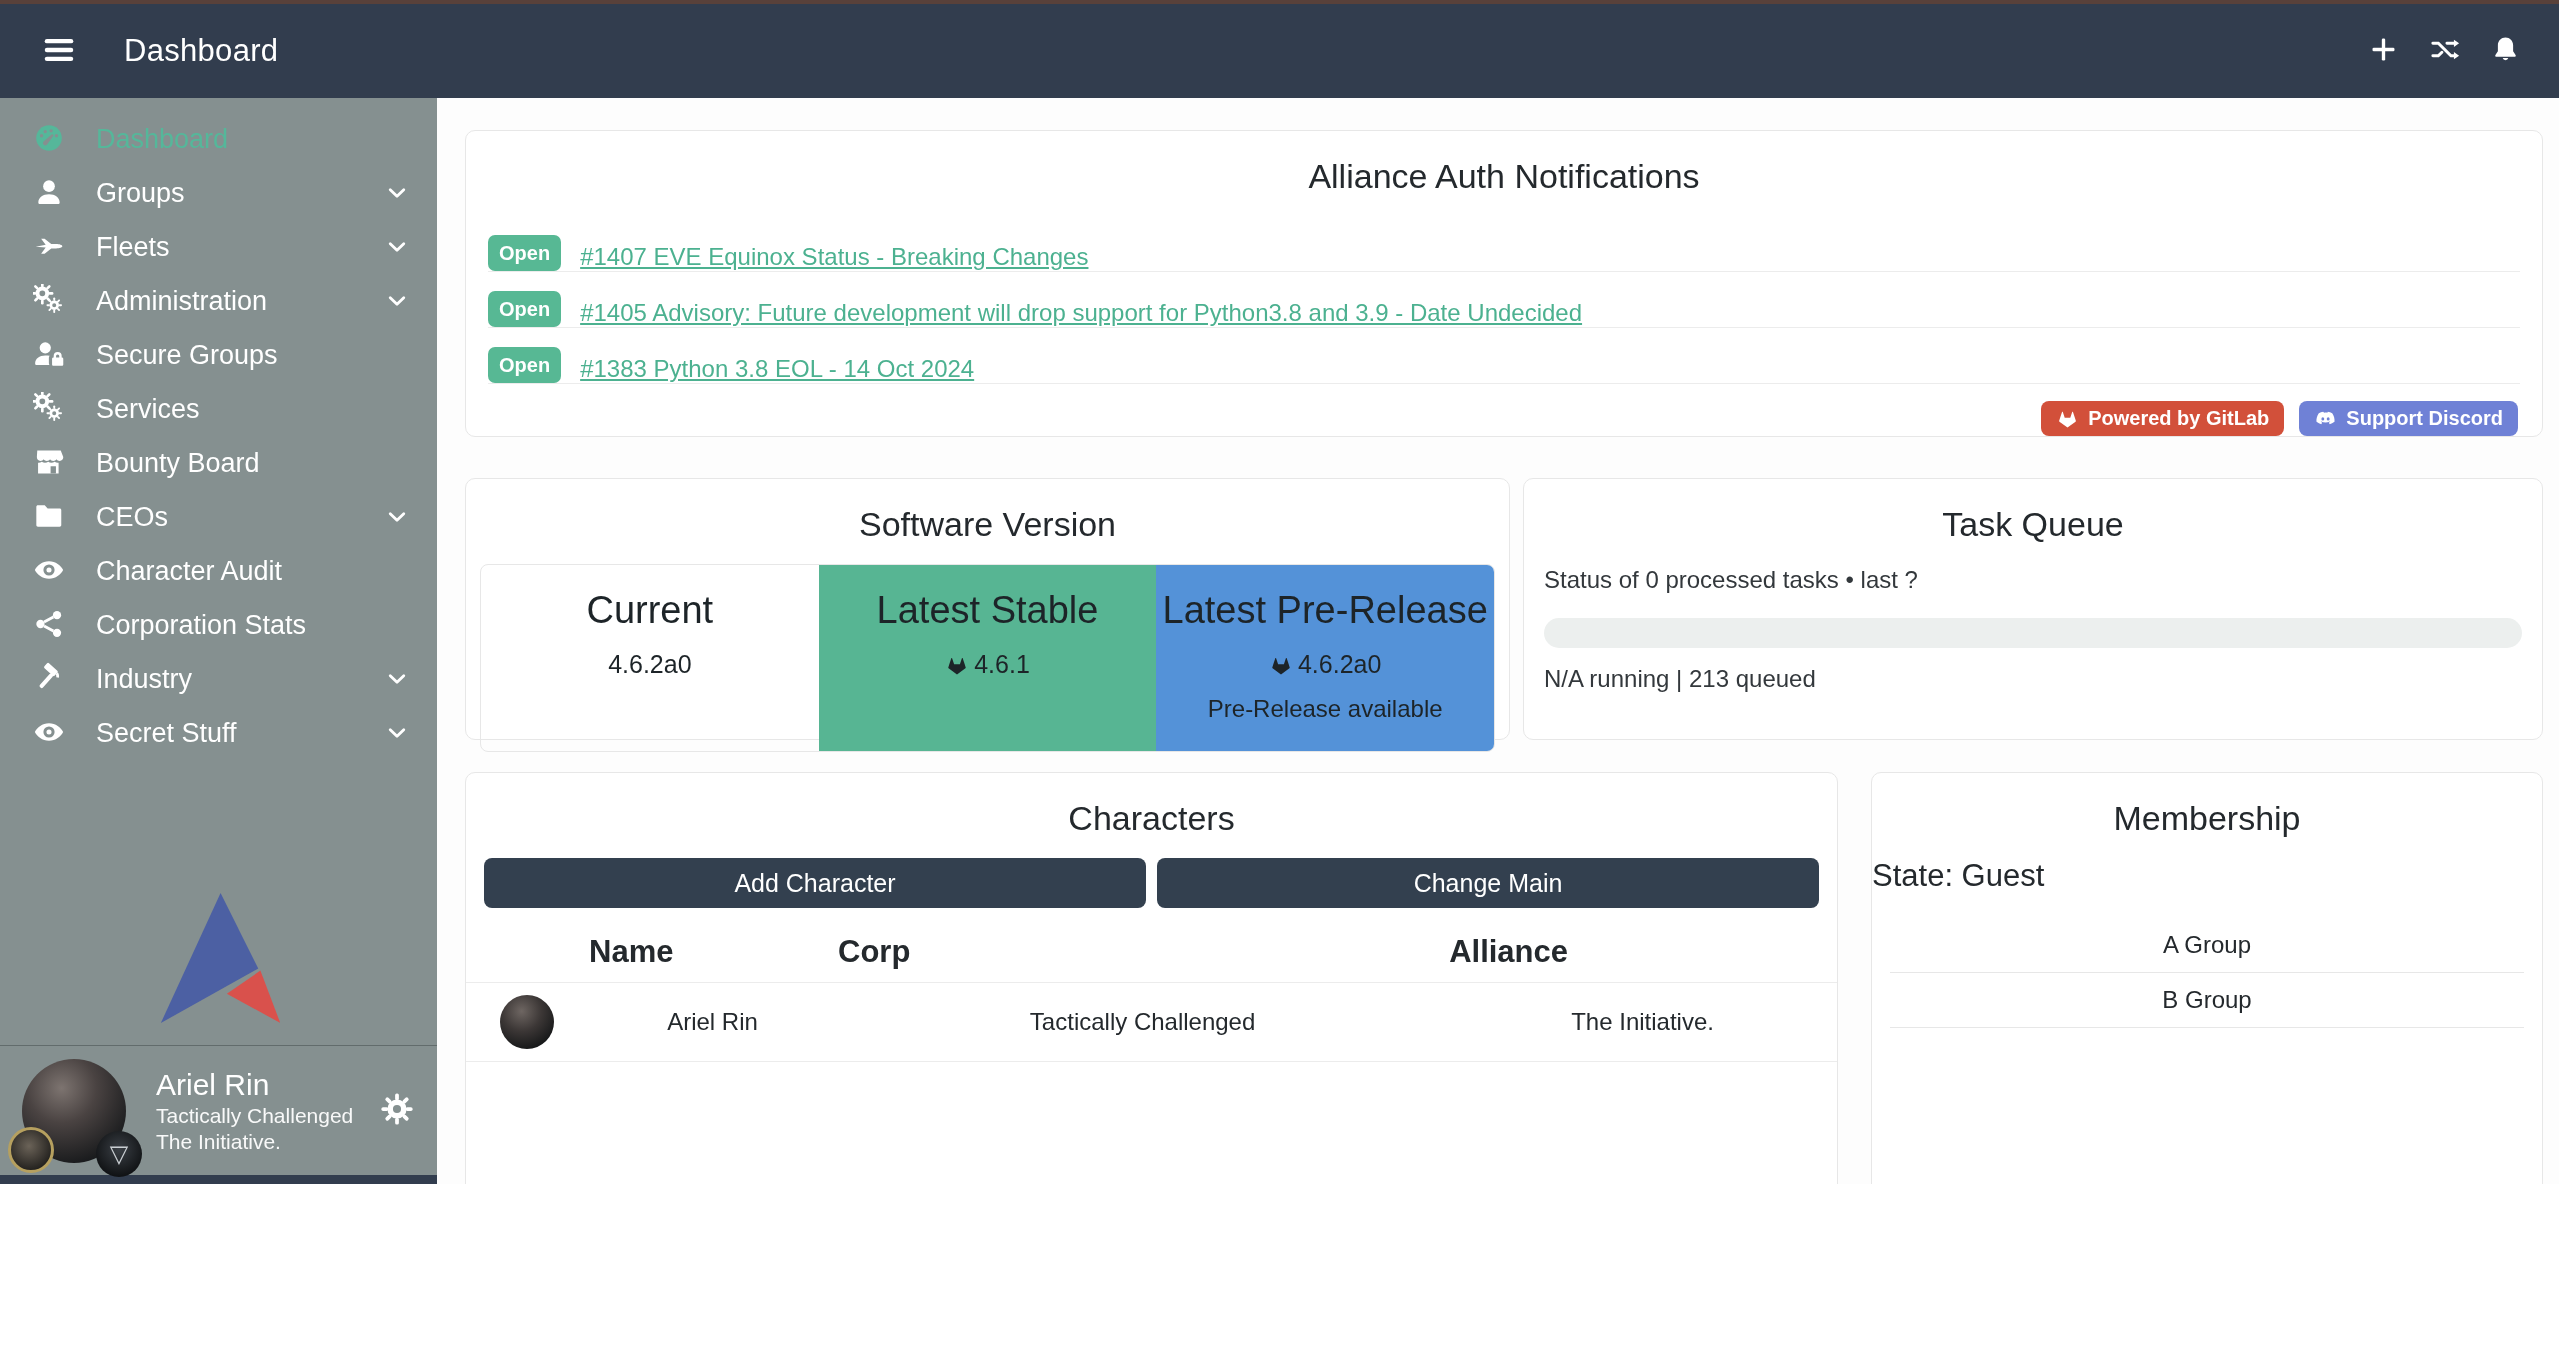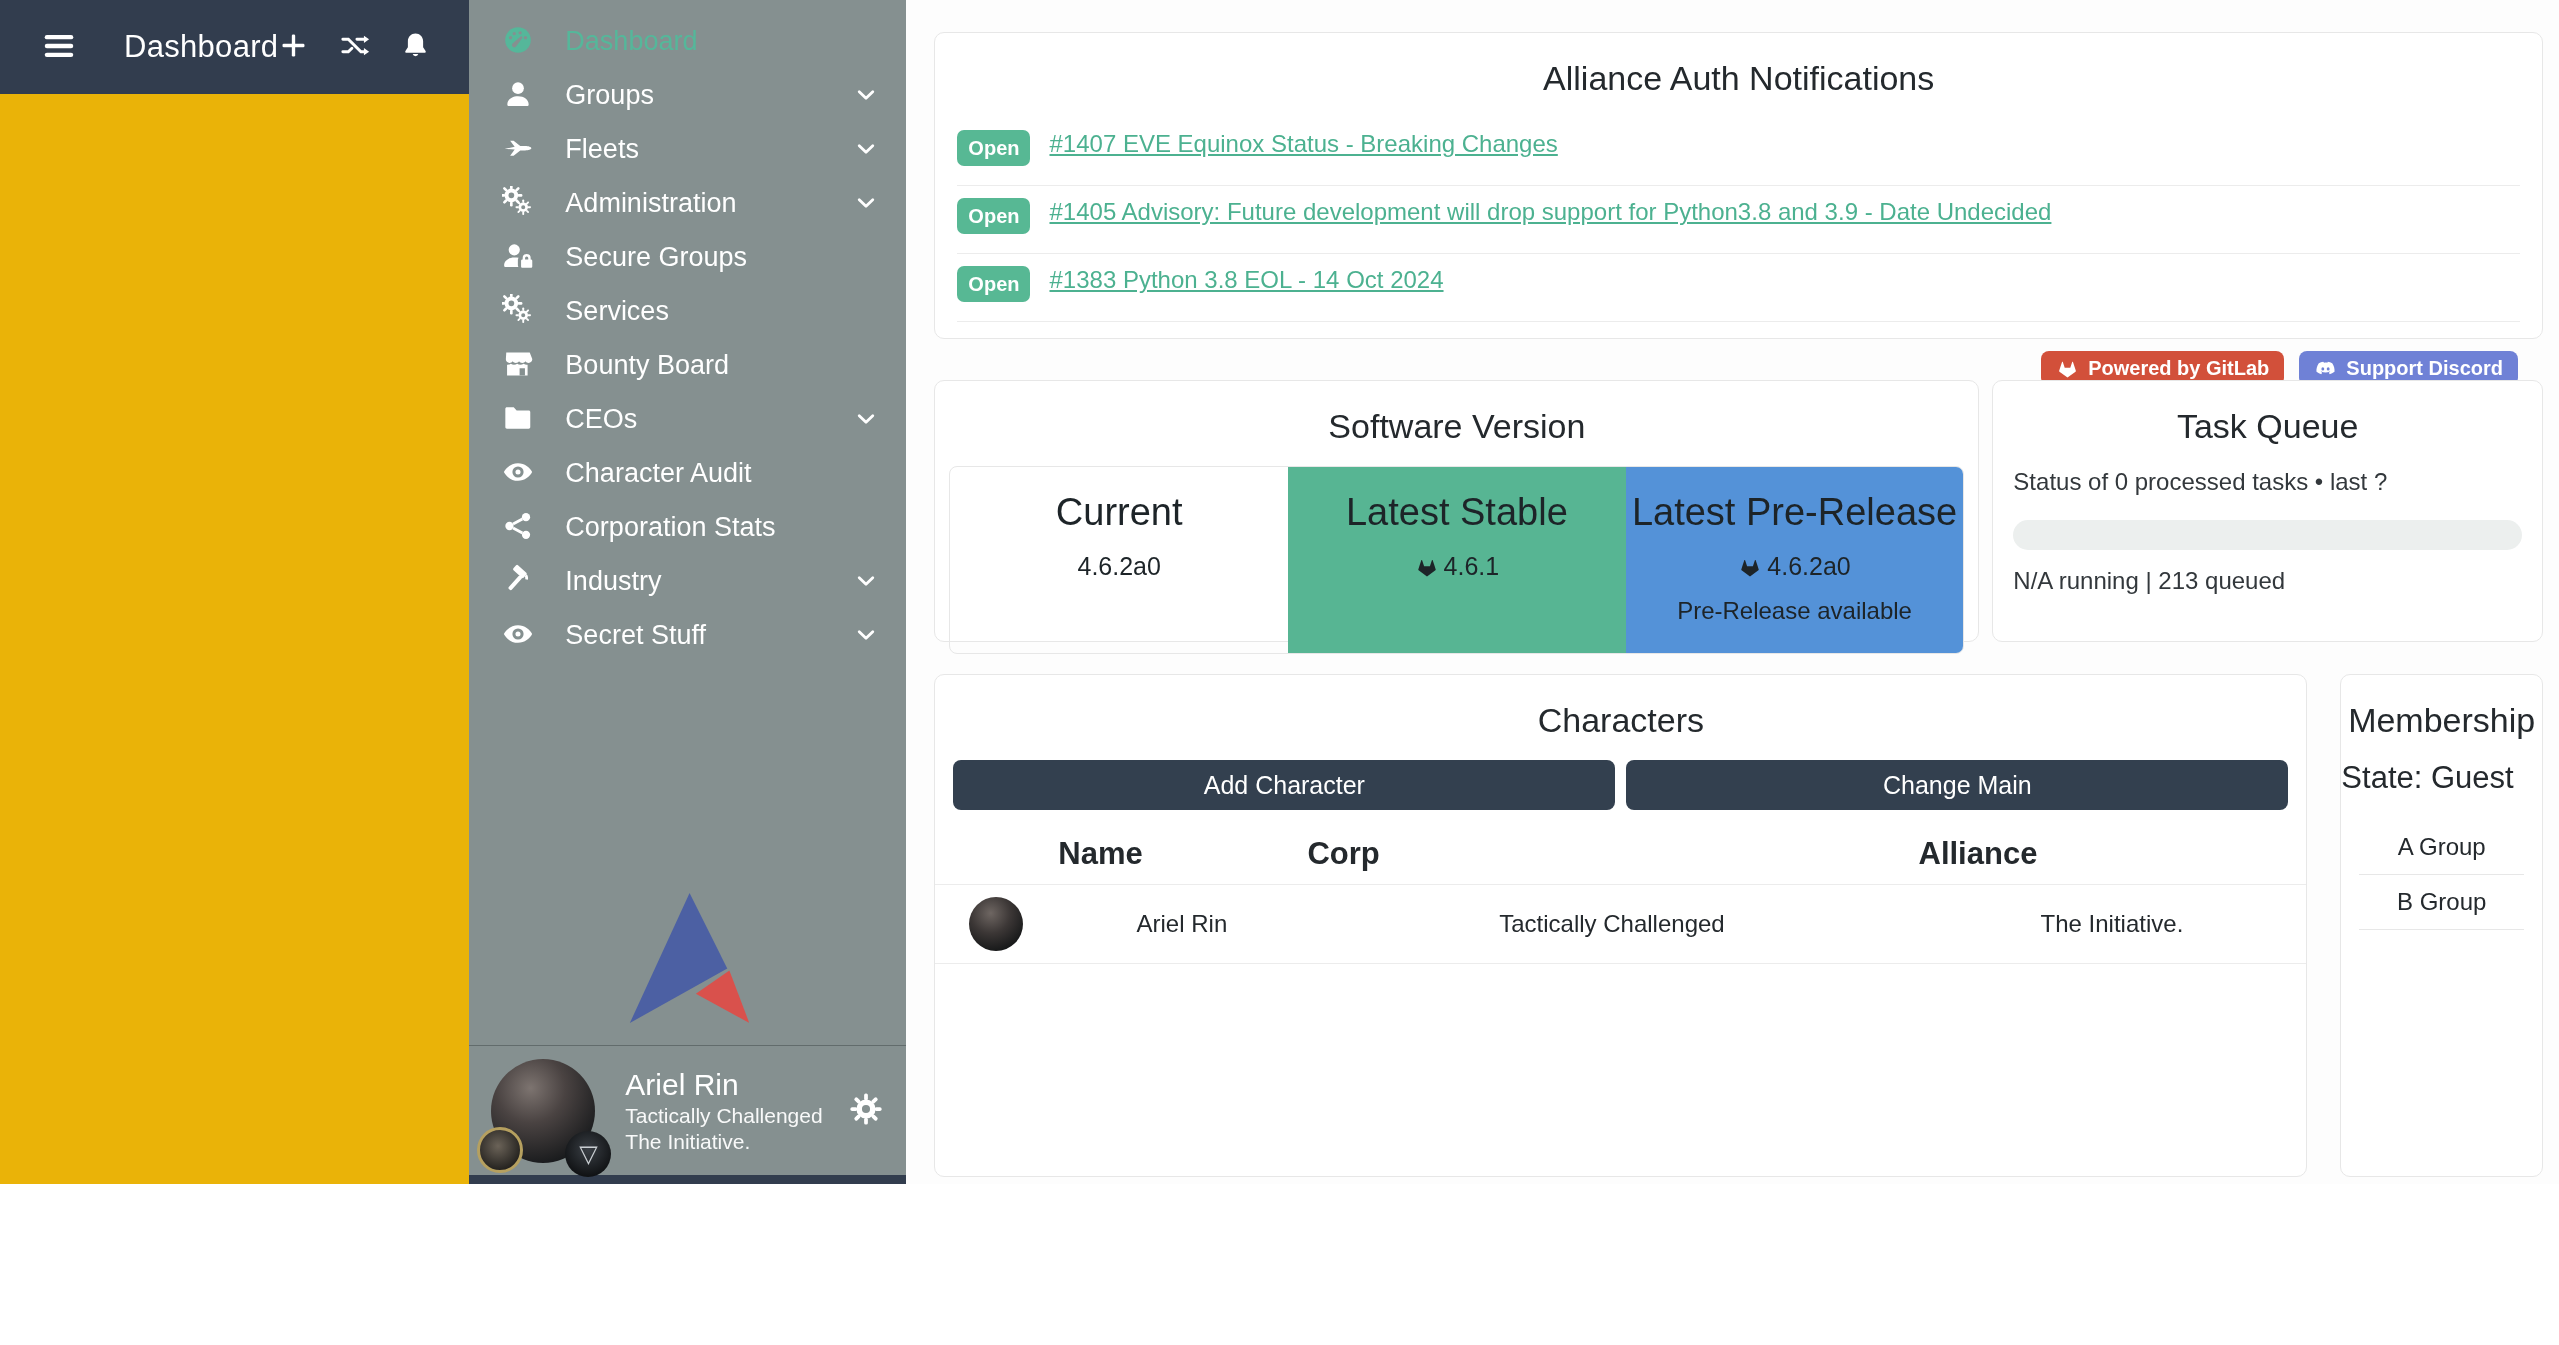--- a/index.html
+++ b/index.html
@@ -1,17 +1,17 @@
 <!DOCTYPE html>
 <html><head>
 <meta charset="utf-8">
 <style>
   html,body{margin:0;padding:0;background:#fff}
-  .app{width:2559px;height:1184px;display:flex;overflow:hidden;
-       font-family:"Liberation Sans",sans-serif;color:#24292d;background:#eab308}
+  .app{width:2559px;height:1184px;display:flex;flex-direction:column;overflow:hidden;
+       font-family:"Liberation Sans",sans-serif;color:#24292d;background:#bef264}
   .topline{height:4px;background:#59413a;flex:0 0 auto}
   
   .navbar{height:94px;background:#323d4e;display:flex;align-items:center;padding:0 38px;flex:0 0 auto}
   .icon{display:inline-flex}
   .icon svg{display:block}
   .nav-burger{background:none;border:none;color:#fff;padding:0;margin:0 46px 0 2px;cursor:pointer}
   .nav-burger .icon{width:38px;height:38px}
   .nav-title{color:#fff;font-size:31px;letter-spacing:.3px}
   .nav-actions{margin-left:auto;display:flex;align-items:center;gap:30px}
   .nav-actions button{background:none;border:none;padding:0;color:#fff;cursor:pointer}
@@ -45,21 +45,21 @@
   .user-sub{font-size:21px;opacity:.95}
   .user-gear{margin-left:auto;background:none;border:none;color:#fff;padding:0;cursor:pointer}
   .user-gear .icon{width:36px;height:36px}
   .side-strip{height:9px;background:#323d4e}
   
   .main{flex:1;background:#fdfdfd;padding:32px 16px 4px 28px;box-sizing:border-box;overflow:hidden}
   .panel{background:#fff;border:1px solid #e7e7e7;border-radius:10px;box-sizing:border-box}
   .panel-title{font-size:34px;font-weight:400;text-align:center;margin:26px 0 20px;color:#24292d}
   
   .notifications{height:307px;margin-bottom:41px;display:flex;flex-direction:column}
-  .notif-row{display:flex;align-items:flex-start;height:55px;margin:12px 22px;border-bottom:1px solid #ececec}
+  .notif-row{display:flex;align-items:flex-end;height:55px;margin:0 22px;border-bottom:1px solid #ececec}
   .notif-row:first-child{border-top:0}
   .open-badge{background:#57b894;color:#fff;font-size:20px;font-weight:bold;line-height:1;
               padding:8px 11px;border-radius:7px;margin-right:19px;flex:0 0 auto}
   .notif-link{color:#4cb190;font-size:24px;text-decoration:underline;cursor:pointer}
   .notif-footer{display:flex;justify-content:flex-end;gap:15px;margin:17px 24px 0}
   .badge-pill{display:inline-flex;align-items:center;gap:9px;color:#fff;font-size:20px;font-weight:bold;
               padding:0 15px;height:35px;border-radius:8px;cursor:pointer}
   .badge-pill .icon{width:23px;height:23px}
   .badge-gitlab{background:#d2503a}
   .badge-discord{background:#6f81d6}

